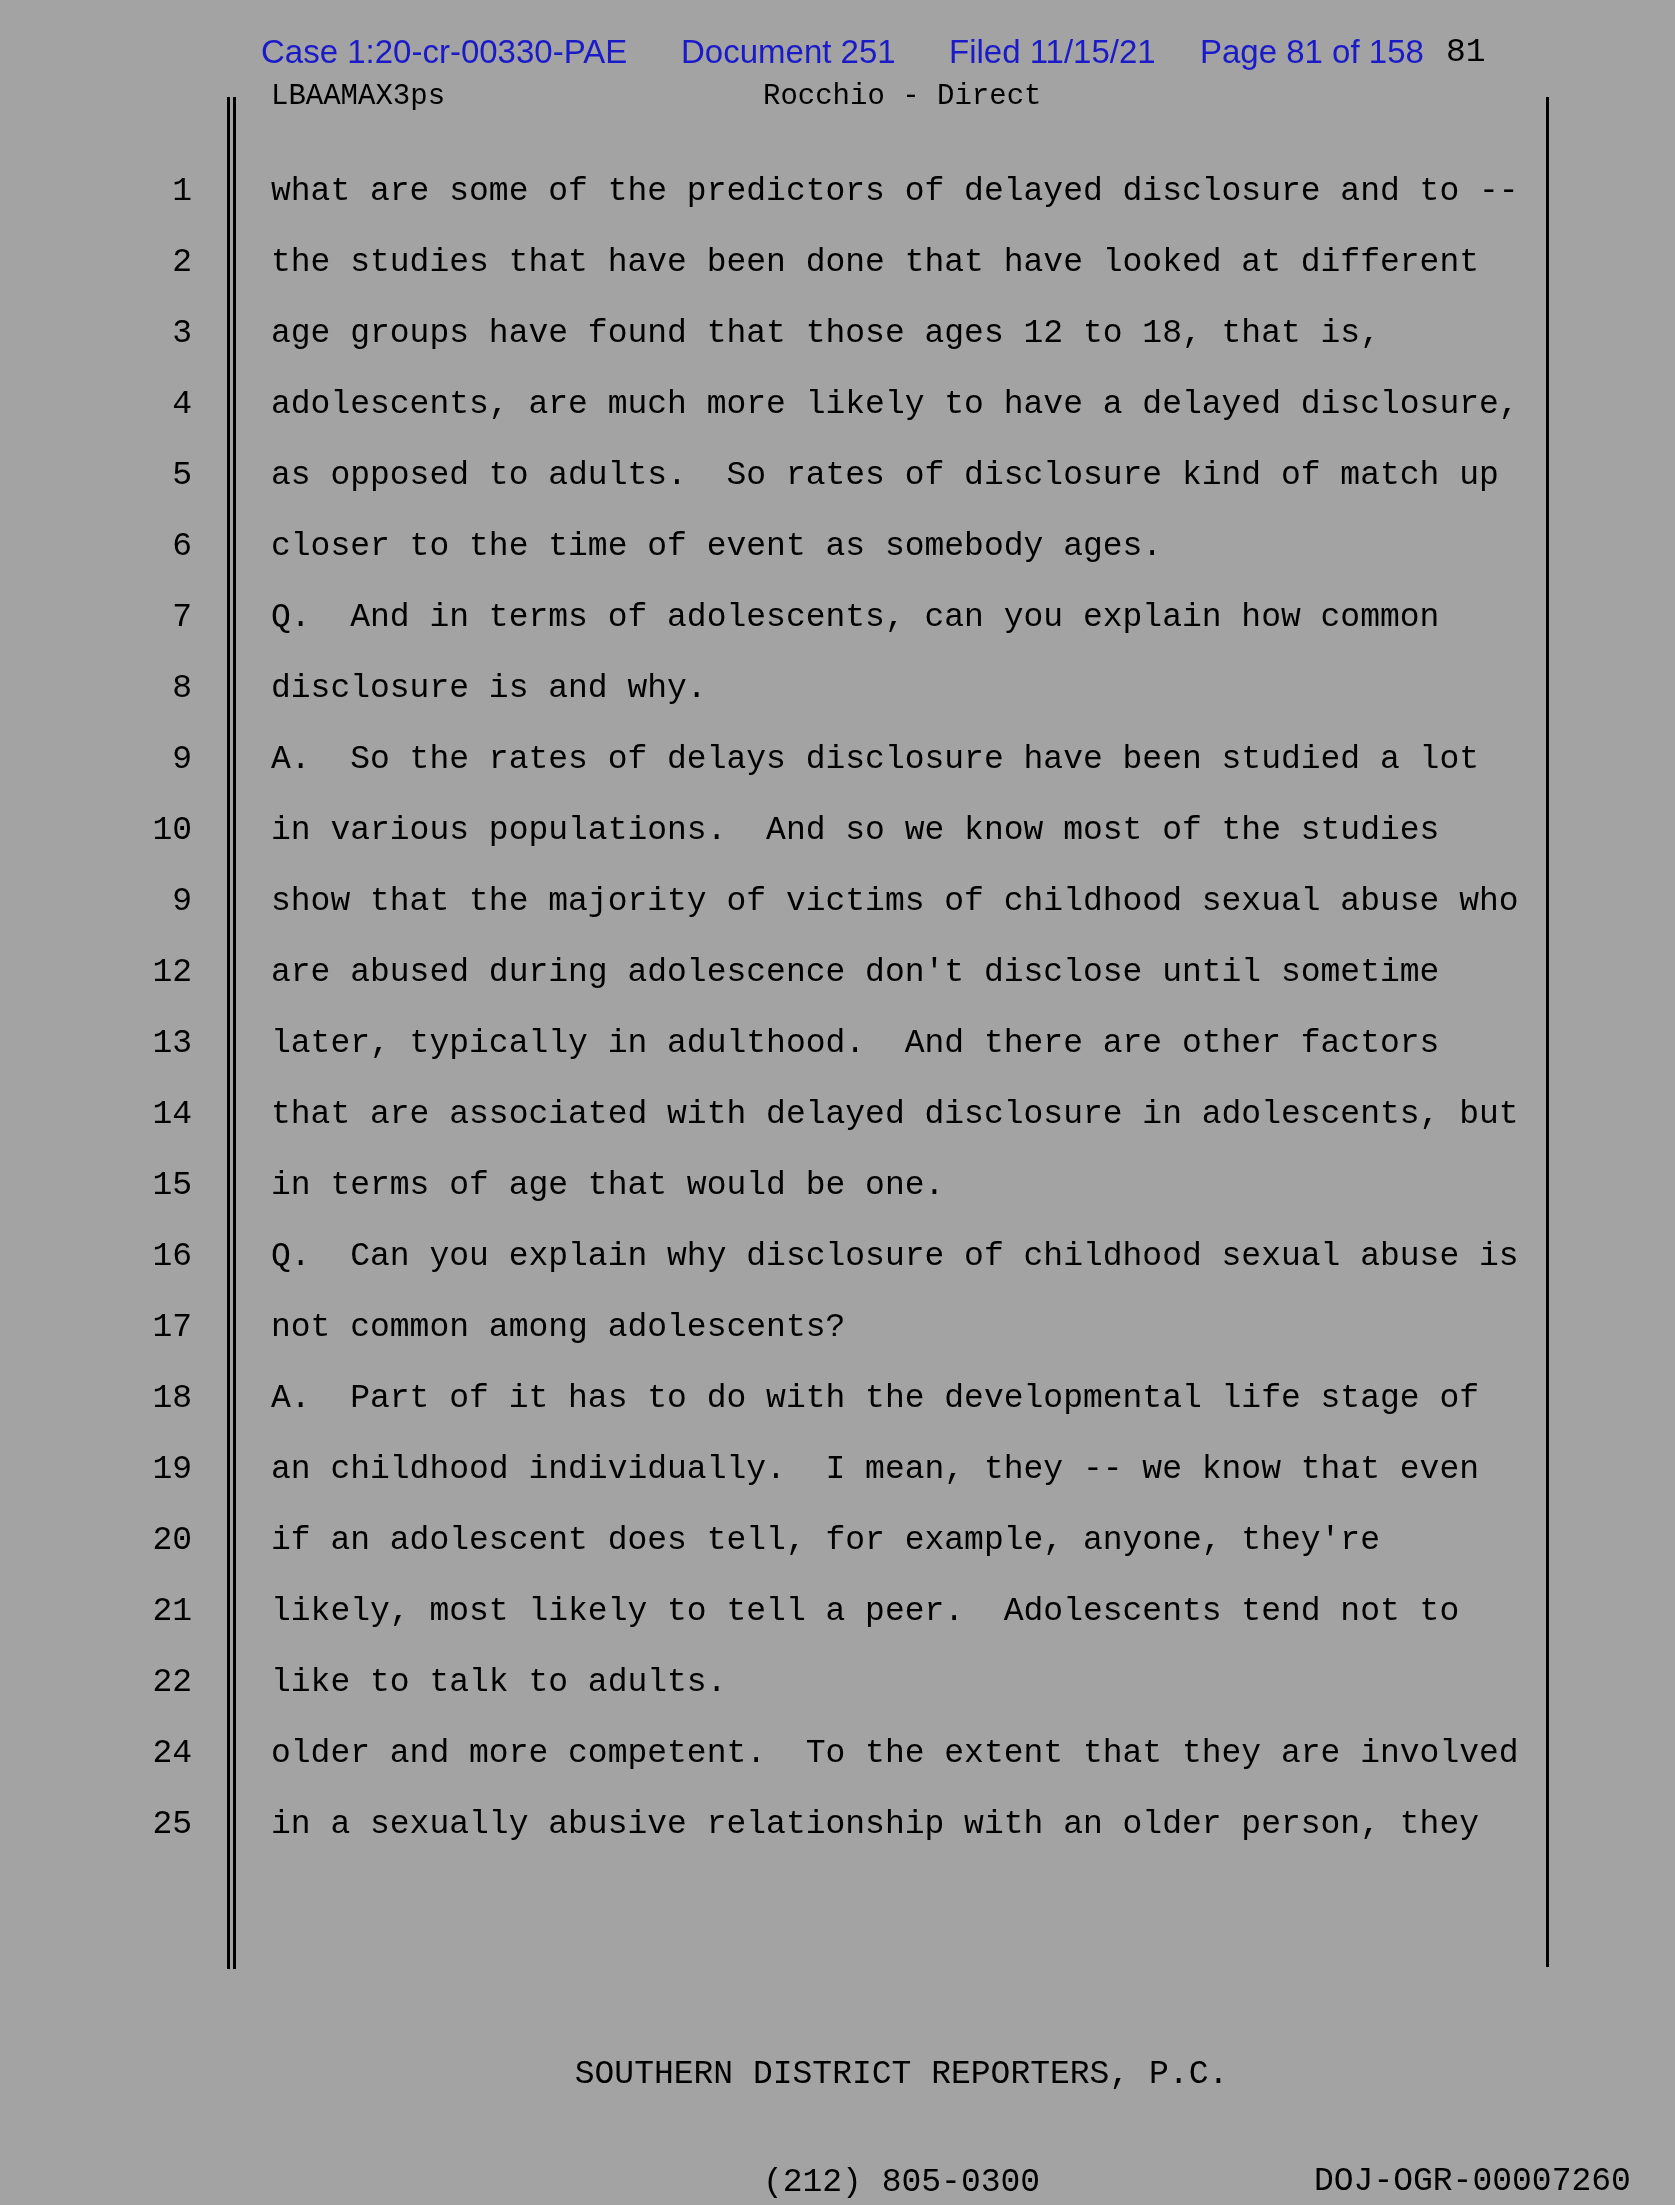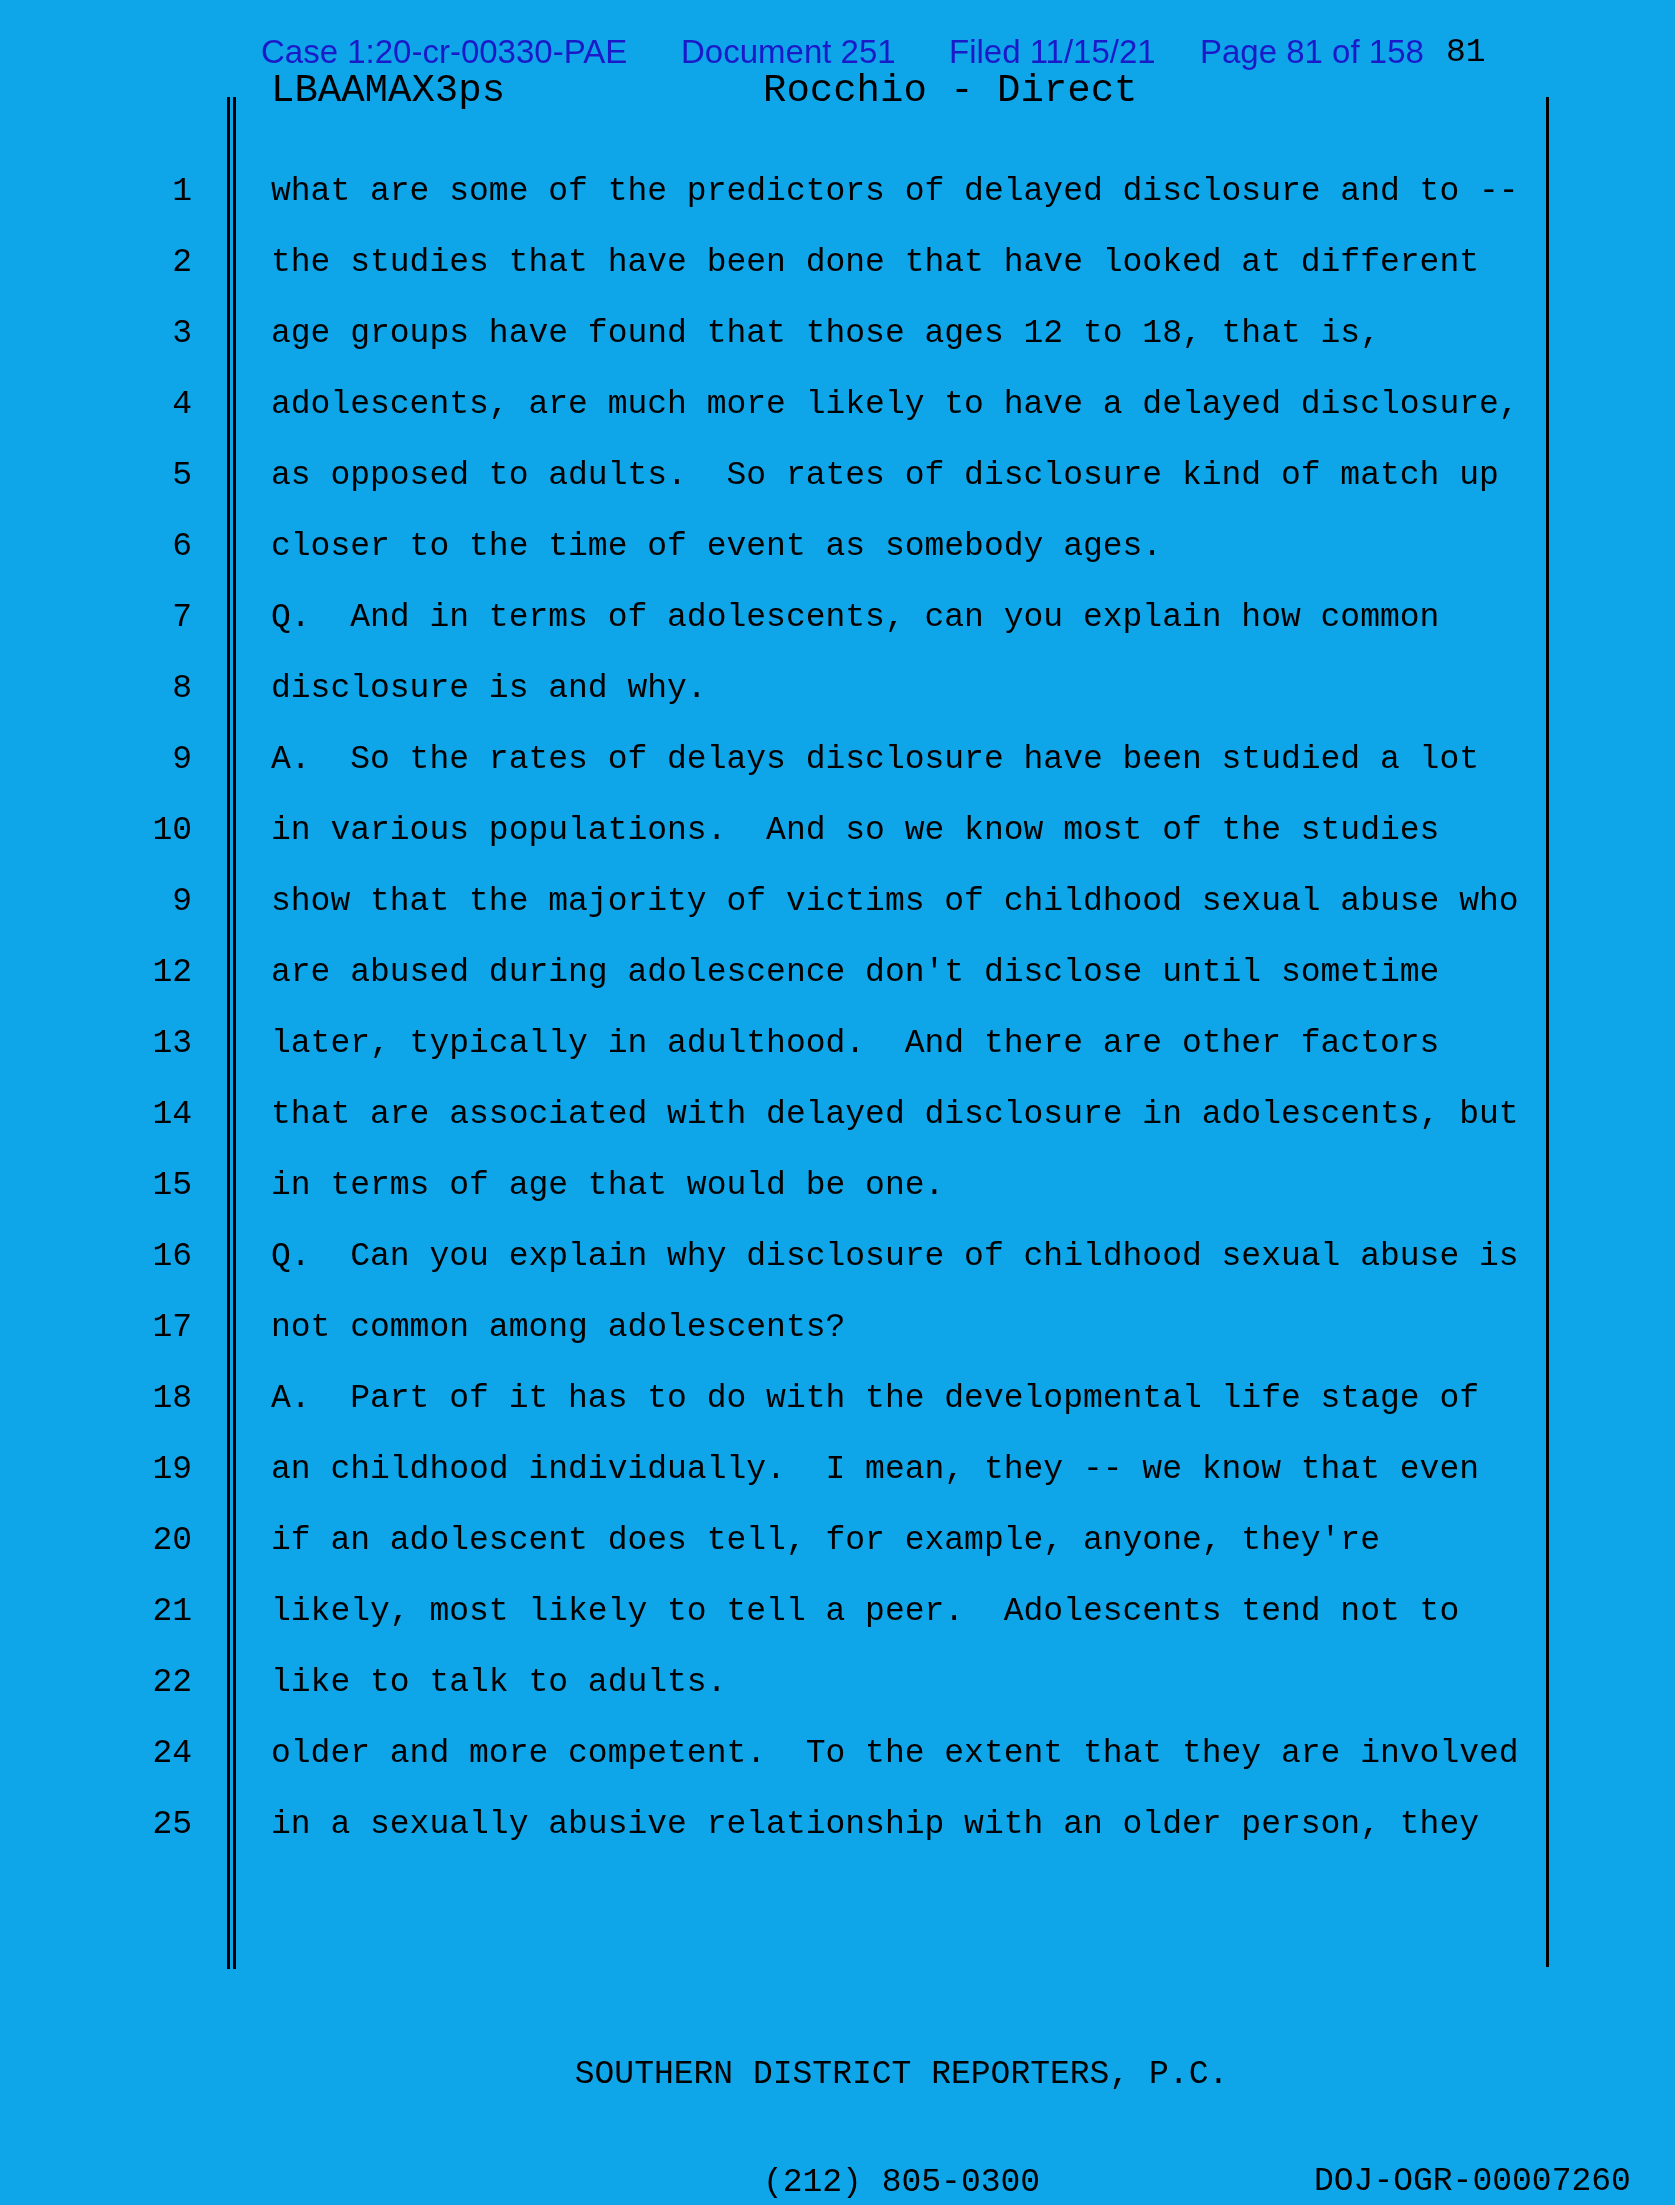--- a/index.html
+++ b/index.html
@@ -1,21 +1,21 @@
 <!DOCTYPE html>
 <html style="font-size:10.5px"><head>
 <meta charset="utf-8">
 <style>
   * { margin: 0; padding: 0; box-sizing: border-box; }
   html, body { background: #e8e8e8; }
   .page {
     position: relative;
     width: 1675px;
     height: 2205px;
-    background: #0ea5e9;
+    background: #a3a3a3;
     font-family: "Liberation Mono", "DejaVu Sans Mono", monospace;
     color: #000000;
     overflow: hidden;
   }
   
   .stamp-part {
     position: absolute;
     top: 33px;
     font-family: "Liberation Sans", sans-serif;
     font-size: 33px;
@@ -31,22 +31,22 @@
     position: absolute;
     top: 34px;
     left: 1446px;
     font-size: 33px;
     line-height: 37px;
     color: #000000;
   }
   
   .hdr {
     position: absolute;
-    top: 72px;
-    font-size: 39px;
+    top: 78px;
+    font-size: 29px;
     line-height: 38px;
     white-space: pre;
   }
   .hdr-id    { left: 271px; }
   .hdr-title { left: 763px; }
   
   .vline {
     position: absolute;
     background: #000000;
     width: 2.6px;

